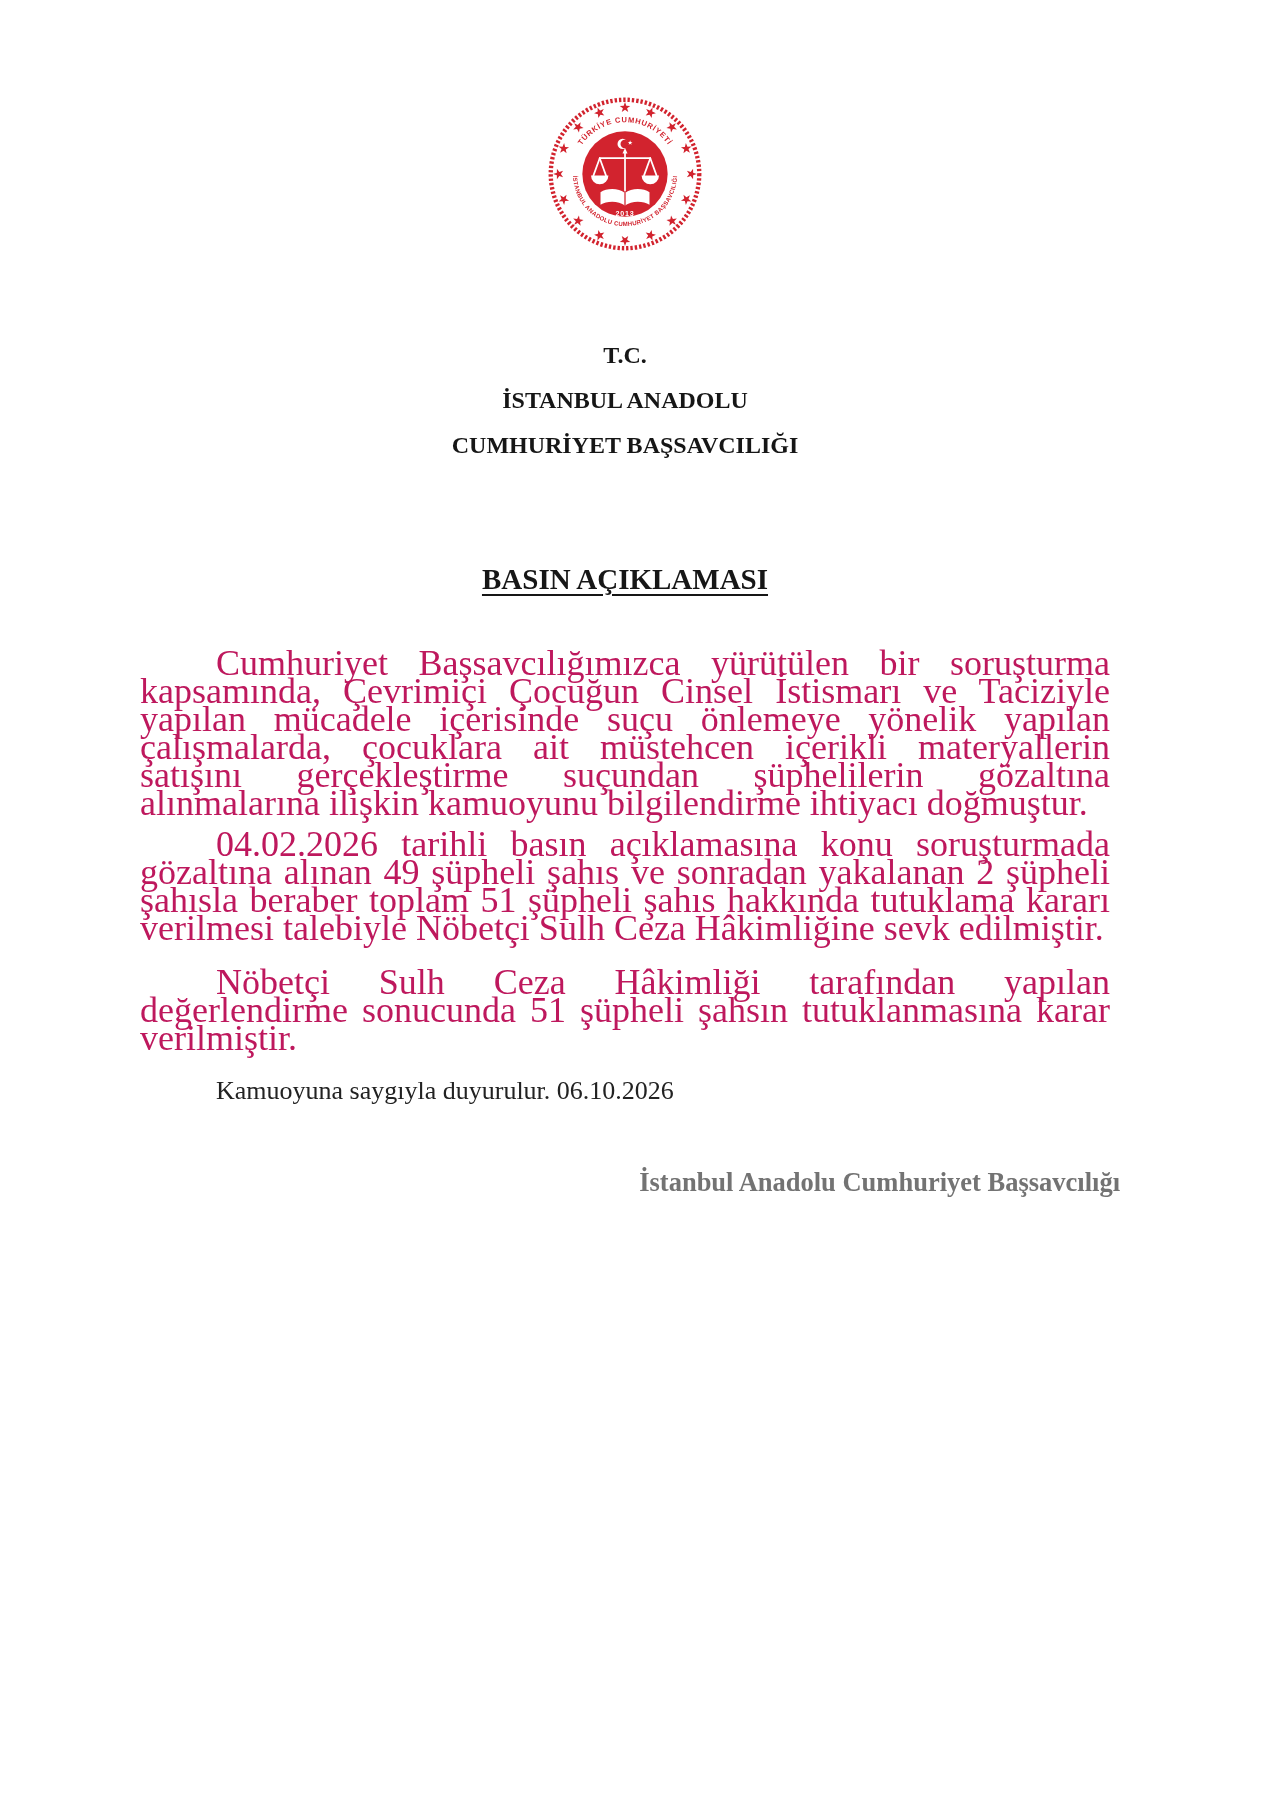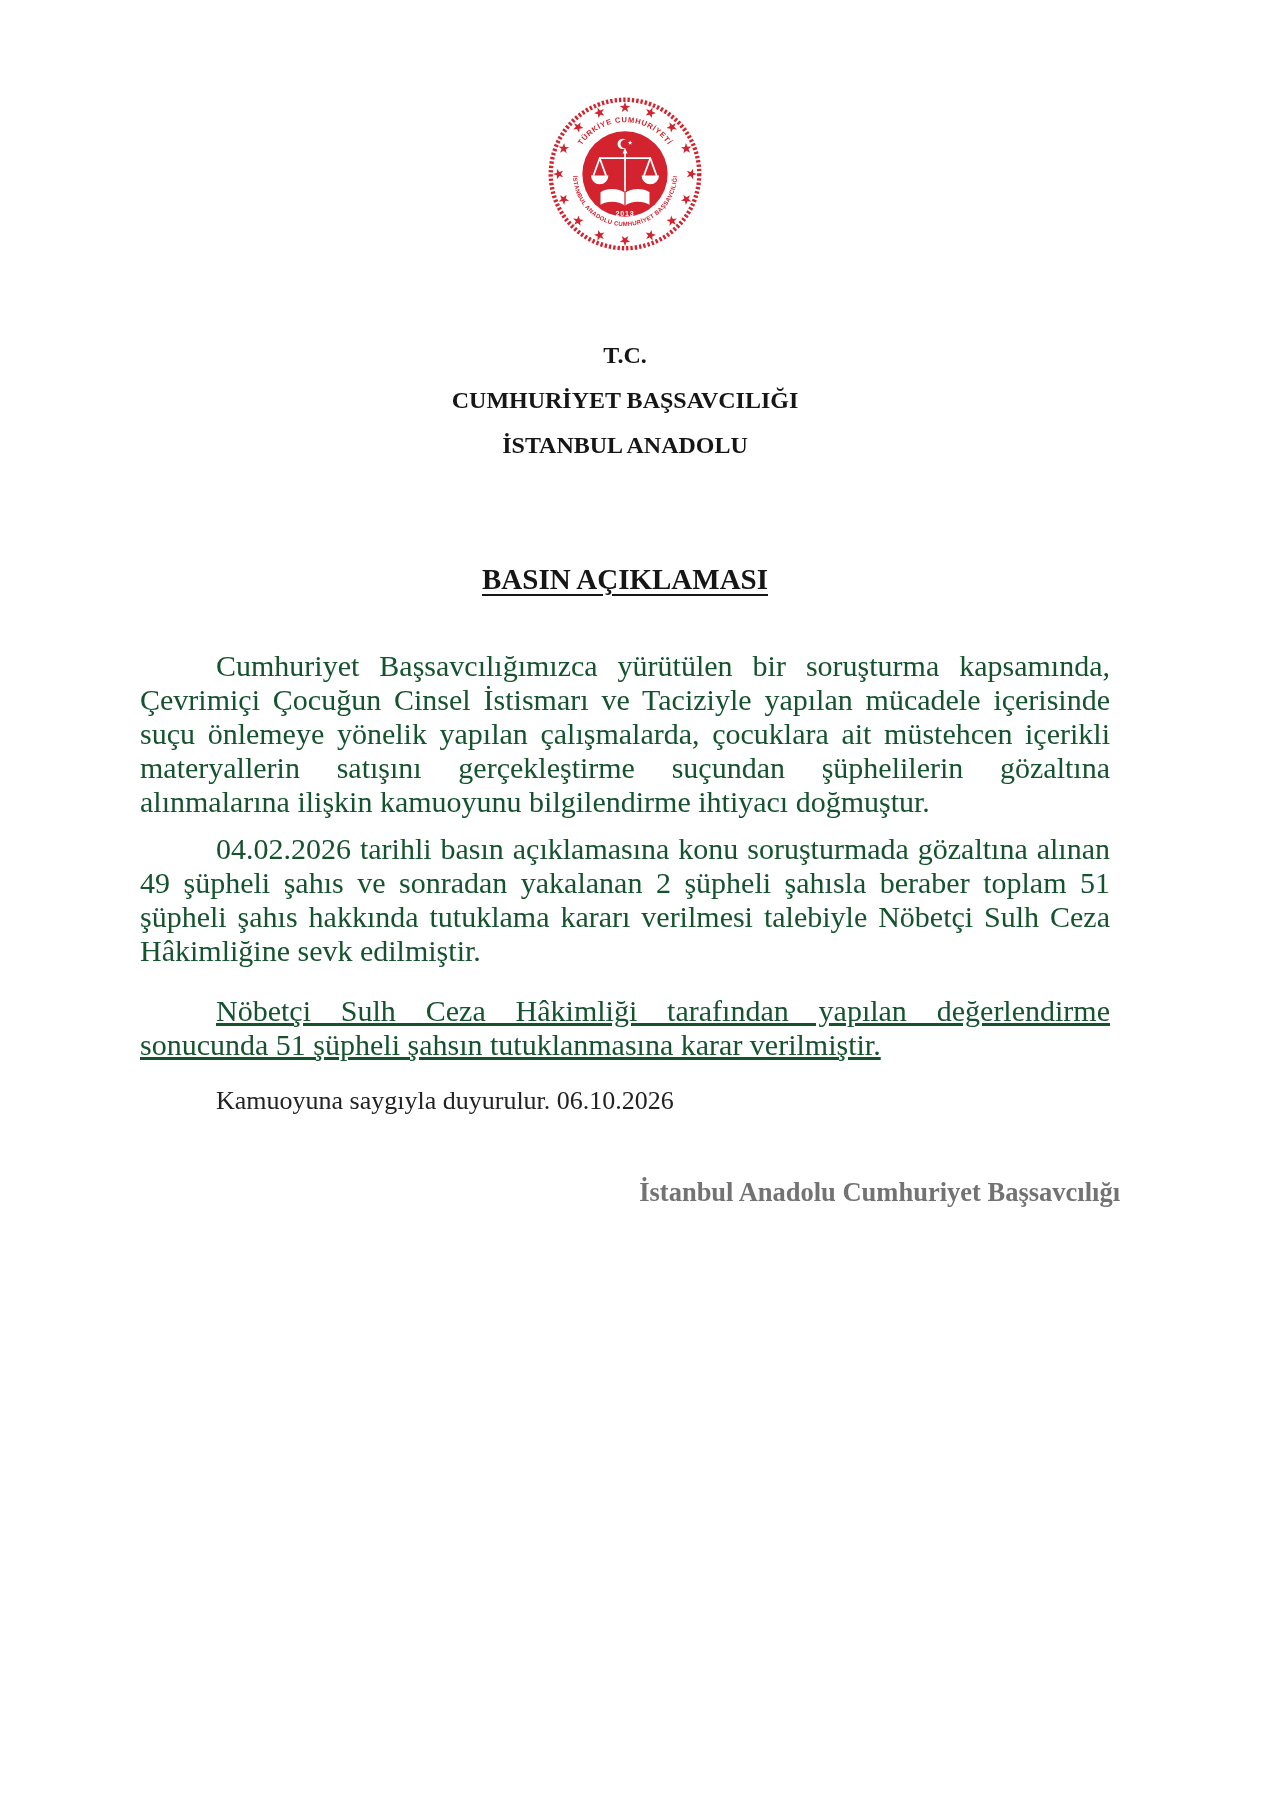--- a/index.html
+++ b/index.html
@@ -51,29 +51,29 @@
     font-weight: bold;
     font-size: 29px;
     line-height: 36px;
     color: #161616;
     text-decoration: underline;
     text-decoration-thickness: 2px;
     text-underline-offset: 5px;
   }
   .body-par {
     margin: 0;
-    font-size: 30px;
-    line-height: 34px;
+    font-size: 36px;
+    line-height: 28px;
     text-align: justify;
     text-indent: 76px;
-    color: #14532d;
+    color: #be185d;
   }
   .par-1 { margin-top: 52px; }
   .par-2 { margin-top: 13px; }
-  .par-3 { margin-top: 26px; text-decoration: underline; }
+  .par-3 { margin-top: 26px; }
   .closing-line {
     margin: 20px 0 0 0;
     font-size: 26px;
     line-height: 37.5px;
     text-indent: 76px;
     text-align: left;
     color: #222222;
   }
   .signature-line {
     margin: 54px -10px 0 0;
@@ -149,22 +149,22 @@
     <g>
       <path class="seal-white-fill" d="M100,124 C92,117.5 77,117.5 69,123 L69,139 C77,133.5 92,133.5 100,140 C108,133.5 123,133.5 131,139 L131,123 C123,117.5 108,117.5 100,124 Z"></path>
       <line x1="100" y1="124" x2="100" y2="140" class="seal-red-stroke" stroke-width="1.6"></line>
     </g>
 
     <text class="seal-year-text" x="100" y="153" text-anchor="middle">2013</text>
   </svg>
 
   <div class="doc-header">
     <div>T.C.</div>
+    <div>İSTANBUL ANADOLU</div>
     <div>CUMHURİYET BAŞSAVCILIĞI</div>
-    <div>İSTANBUL ANADOLU</div>
   </div>
 
   <div class="doc-title">BASIN AÇIKLAMASI</div>
 
   <p class="body-par par-1">Cumhuriyet Başsavcılığımızca yürütülen bir soruşturma kapsamında, Çevrimiçi Çocuğun Cinsel İstismarı ve Taciziyle yapılan mücadele içerisinde suçu önlemeye yönelik yapılan çalışmalarda, çocuklara ait müstehcen içerikli materyallerin satışını gerçekleştirme suçundan şüphelilerin gözaltına alınmalarına ilişkin kamuoyunu bilgilendirme ihtiyacı doğmuştur.</p>
   <p class="body-par par-2">04.02.2026 tarihli basın açıklamasına konu soruşturmada gözaltına alınan 49 şüpheli şahıs ve sonradan yakalanan 2 şüpheli şahısla beraber toplam 51 şüpheli şahıs hakkında tutuklama kararı verilmesi talebiyle Nöbetçi Sulh Ceza Hâkimliğine sevk edilmiştir.</p>
   <p class="body-par par-3">Nöbetçi Sulh Ceza Hâkimliği tarafından yapılan değerlendirme sonucunda 51 şüpheli şahsın tutuklanmasına karar verilmiştir.</p>
 
   <p class="closing-line">Kamuoyuna saygıyla duyurulur. 06.10.2026</p>
 

